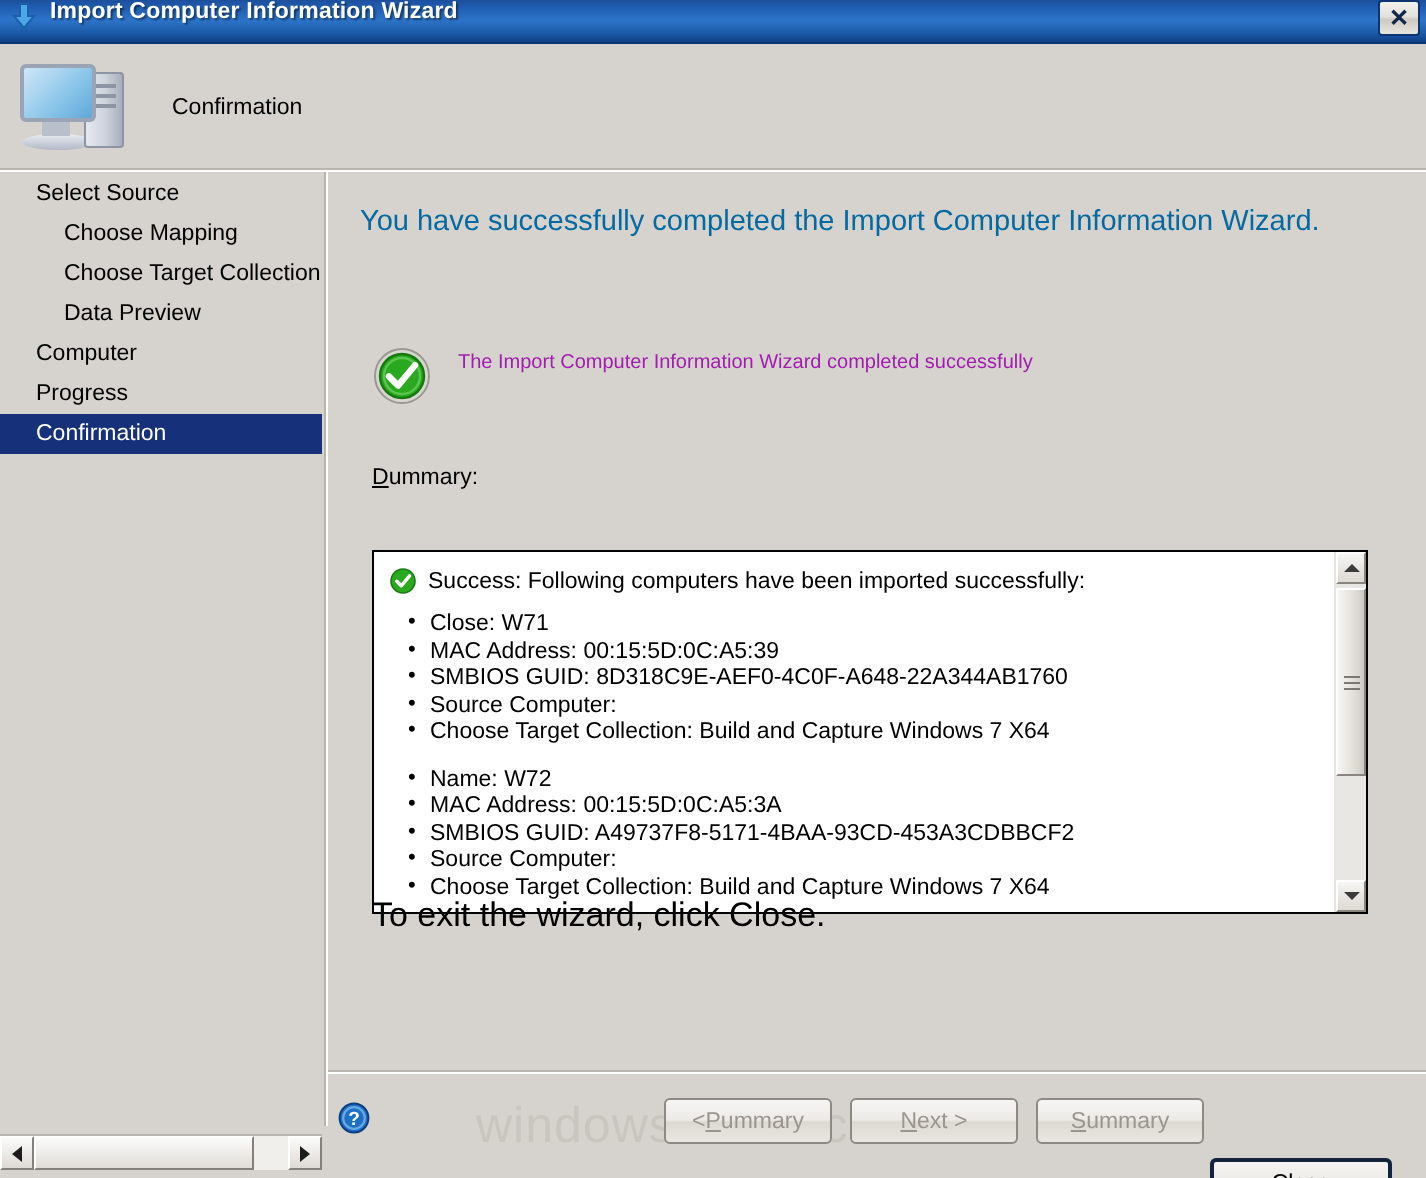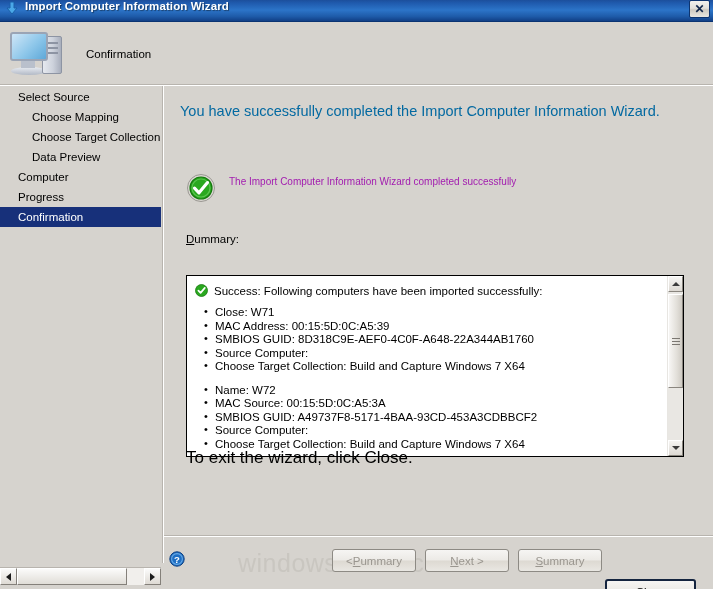--- a/index.html
+++ b/index.html
@@ -498,21 +498,21 @@
         <div id="details-groups">
             <ul class="bullet-group">
               <li>Close: W71</li>
               <li>MAC Address: 00:15:5D:0C:A5:39</li>
               <li>SMBIOS GUID: 8D318C9E-AEF0-4C0F-A648-22A344AB1760</li>
               <li>Source Computer:</li>
               <li>Choose Target Collection: Build and Capture Windows 7 X64</li>
             </ul>
             <ul class="bullet-group">
               <li>Name: W72</li>
-              <li>MAC Source: 00:15:5D:0C:A5:3A</li>
+              <li>MAC Address: 00:15:5D:0C:A5:3A</li>
               <li>SMBIOS GUID: A49737F8-5171-4BAA-93CD-453A3CDBBCF2</li>
               <li>Source Computer:</li>
               <li>Choose Target Collection: Build and Capture Windows 7 X64</li>
             </ul>
           </div>
       </div>
       <div class="vscroll">
         <div class="vs-btn">
             <span class="tri tri-up"></span>
           </div>

